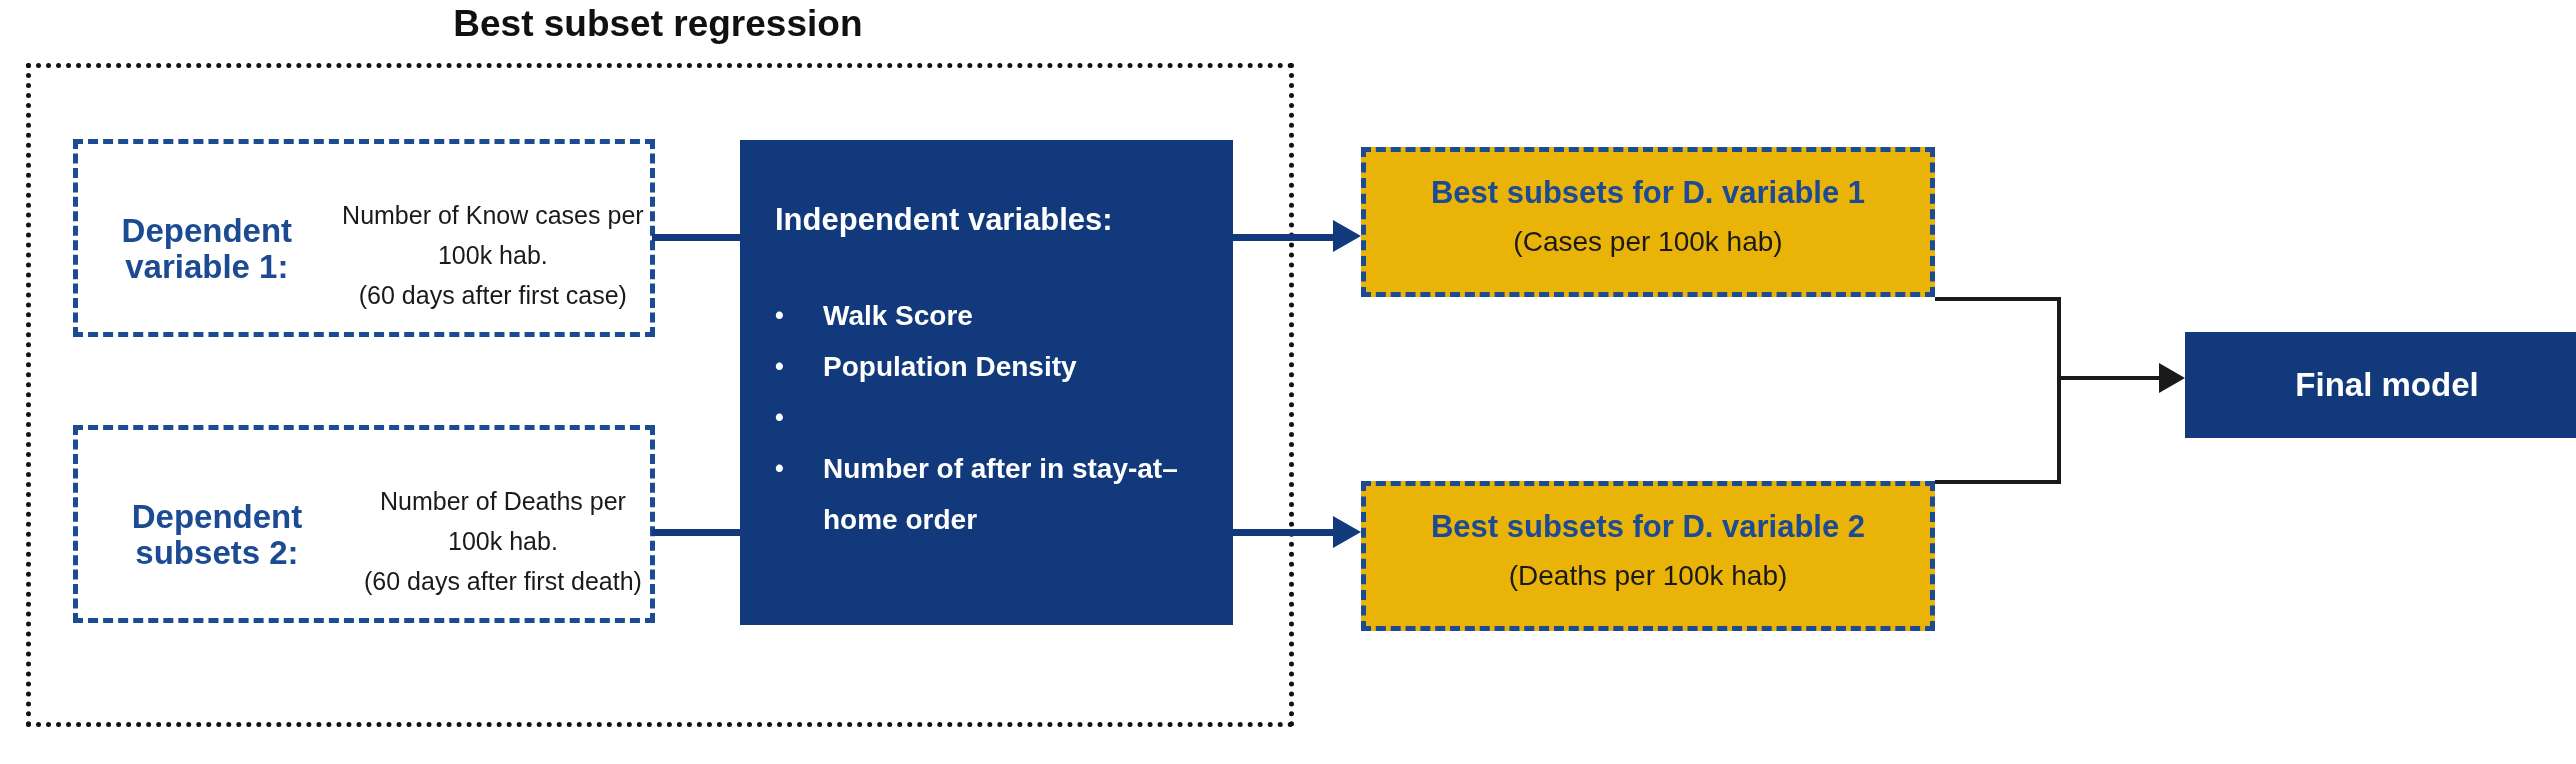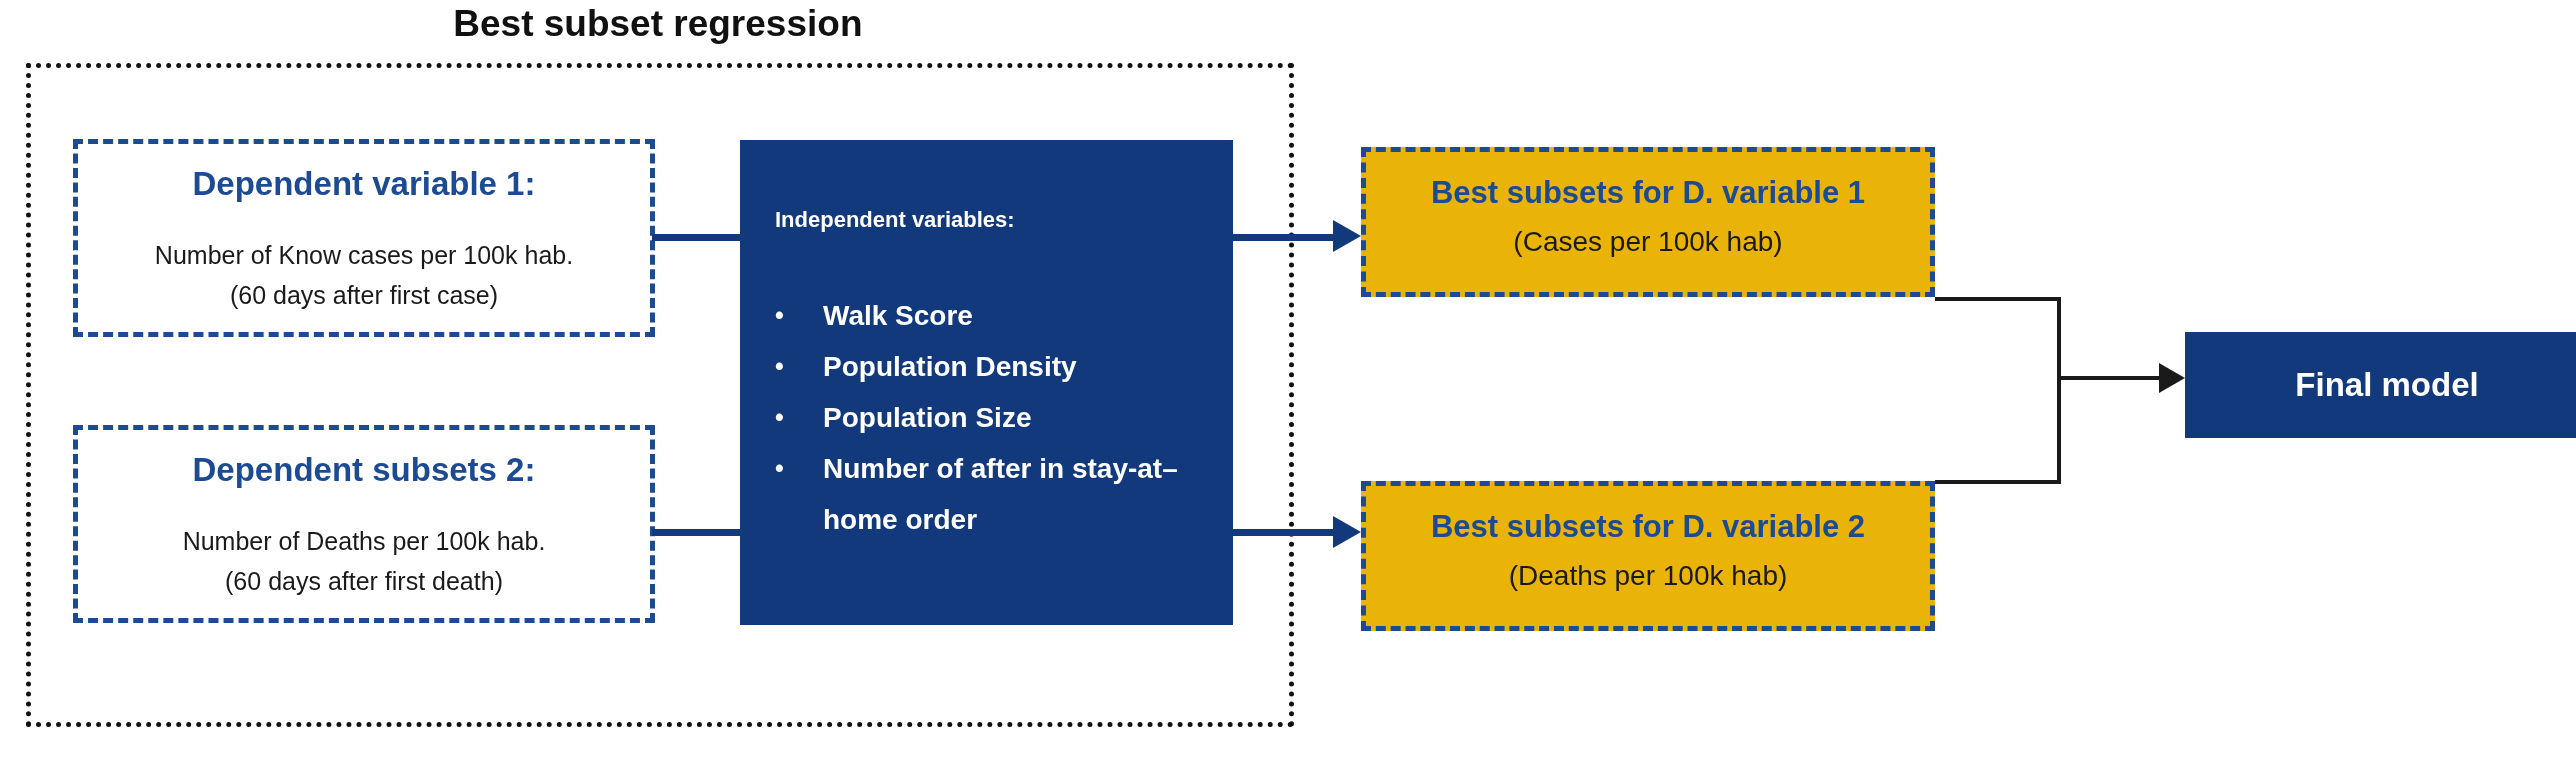--- a/index.html
+++ b/index.html
@@ -30,21 +30,21 @@
     left: 26.4px; top: 63px; width: 1258px; height: 654px;
     border: 5.8px dotted #111111;
     background: transparent;
   }
 
   
   .dep-box {
     width: 572px; height: 188px;
     border: 5px dashed #1c4b94;
     background: #ffffff;
-    display: flex; flex-direction: column; align-items: center;
+    display: flex; flex-direction: row; align-items: center;
     text-align: center;
   }
   .dep-box-1 { left: 73px; top: 139px; }
   .dep-box-2 { left: 73px; top: 425px; }
   .dep-title {
     margin-top: 21.5px;
     font-size: 33px; font-weight: bold; color: #1c4b94;
     line-height: 36px;
   }
   .dep-body {
@@ -54,21 +54,21 @@
 
   
   .indep-box {
     left: 740px; top: 140px; width: 493px; height: 485px;
     background: #12397c;
     color: #ffffff;
     box-sizing: border-box;
     padding: 62px 16.5px 0 35px;
   }
   .indep-title {
-    font-size: 22px; font-weight: bold; line-height: 35px;
+    font-size: 31px; font-weight: bold; line-height: 35px;
     white-space: nowrap;
   }
   .indep-list { margin-top: 53px; }
   .indep-item {
     display: flex; align-items: flex-start;
     font-size: 28px; font-weight: bold; line-height: 51px;
   }
   .indep-bullet {
     width: 25px; flex: 0 0 25px; margin-right: 23px;
     font-size: 25px; line-height: 51px;
@@ -171,21 +171,20 @@
       <div class="indep-item">
         <span class="indep-bullet">•</span>
         <span class="indep-label">Walk Score</span>
       </div>
       <div class="indep-item">
         <span class="indep-bullet">•</span>
         <span class="indep-label">Population Density</span>
       </div>
       <div class="indep-item">
         <span class="indep-bullet">•</span>
-        <span class="indep-label">Population Size</span>
       </div>
       <div class="indep-item">
         <span class="indep-bullet">•</span>
         <span class="indep-label">Number of after in stay-at–home order</span>
       </div>
     </div>
   </div>
 
   <div class="abs hline-navy conn-arrow1-line"></div>
   <div class="abs arrowhead-navy head1"></div>

